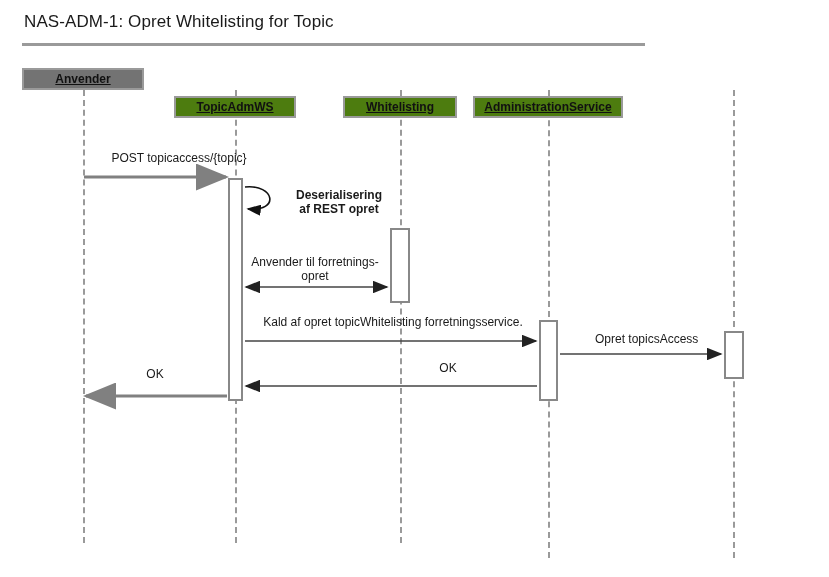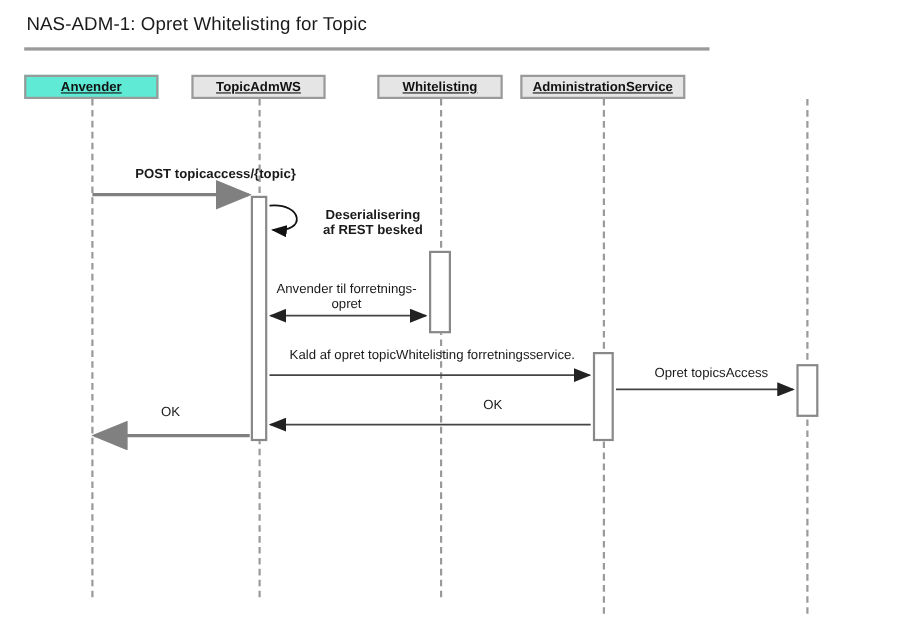--- a/index.html
+++ b/index.html
@@ -43,22 +43,22 @@
     border: 2px solid #9a9a9a;
     height: 22px;
     line-height: 18px;
     text-align: center;
     font-size: 12px;
     font-weight: bold;
     color: #111111;
     text-decoration: underline;
     white-space: nowrap;
   }
-  .lifeline-box.actor { background: #5eead4; }
-  .lifeline-box.system { background: #e5e5e5; }
+  .lifeline-box.actor { background: #737373; }
+  .lifeline-box.system { background: #4d7c0f; margin-top: 28px; }
   .lifeline-dash {
     position: absolute;
     width: 0;
     border-left: 2px dashed #9a9a9a;
   }
   .activation {
     position: absolute;
     box-sizing: border-box;
     background: #ffffff;
     border: 2px solid #888888;
@@ -140,24 +140,24 @@
 
     <line x1="245" y1="341" x2="536" y2="341" stroke="#444444" stroke-width="1.6" marker-end="url(#head-dark)"></line>
 
     <line x1="560" y1="354" x2="721" y2="354" stroke="#444444" stroke-width="1.6" marker-end="url(#head-dark)"></line>
 
     <line x1="537" y1="386" x2="246" y2="386" stroke="#444444" stroke-width="1.6" marker-end="url(#head-dark)"></line>
 
     <line x1="227" y1="396" x2="86" y2="396" stroke="#808080" stroke-width="3" marker-end="url(#head-gray)"></line>
   </svg>
 
-  <div class="msg-label" style="left:89px; top:151px; width:180px; text-align:right;font-weight:bold;">POST topicaccess/{topic}</div>
+  <div class="msg-label" style="left:89px; top:151px; width:180px; text-align:center;">POST topicaccess/{topic}</div>
 
   <div class="msg-label bold" style="left:279px; top:188px; width:120px;">Deserialisering</div>
-  <div class="msg-label bold" style="left:279px; top:202px; width:120px;">af REST besked</div>
+  <div class="msg-label bold" style="left:279px; top:202px; width:120px;">af REST opret</div>
 
   <div class="msg-label" style="left:240px; top:255px; width:150px;">Anvender til forretnings-</div>
   <div class="msg-label" style="left:240px; top:269px; width:150px;">opret</div>
 
   <div class="msg-label" style="left:258px; top:315px; width:270px; text-align:center;">Kald af opret topicWhitelisting forretningsservice.</div>
 
   <div class="msg-label" style="left:595px; top:332px; width:110px; text-align:left;">Opret topicsAccess</div>
 
   <div class="msg-label" style="left:418px; top:361px; width:60px;">OK</div>
 

